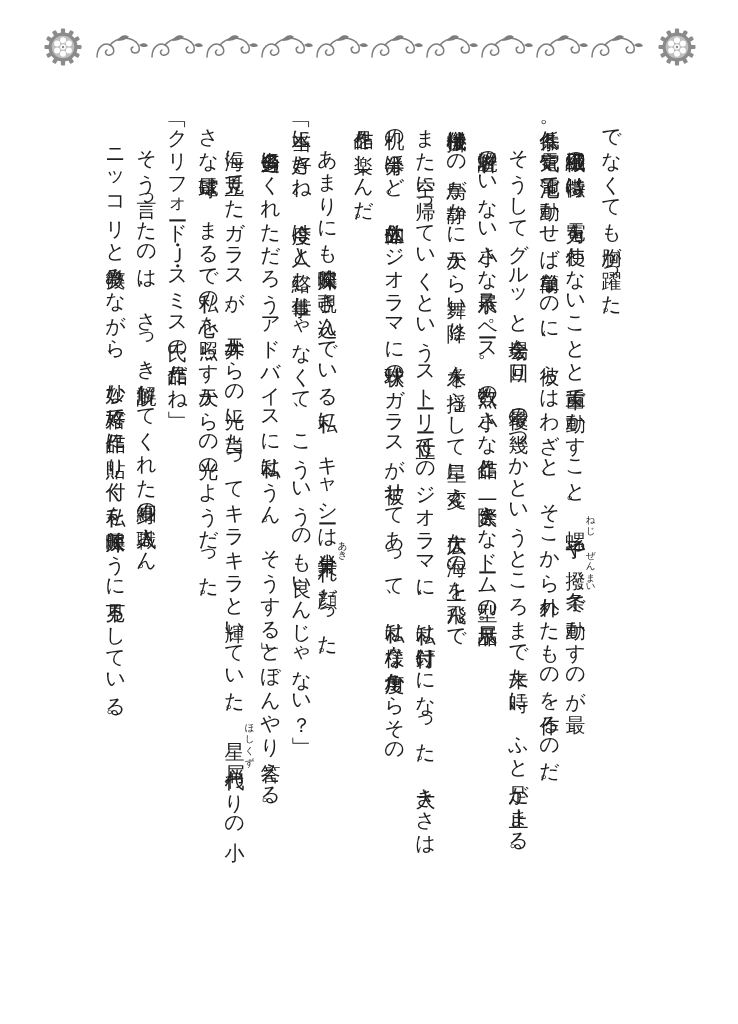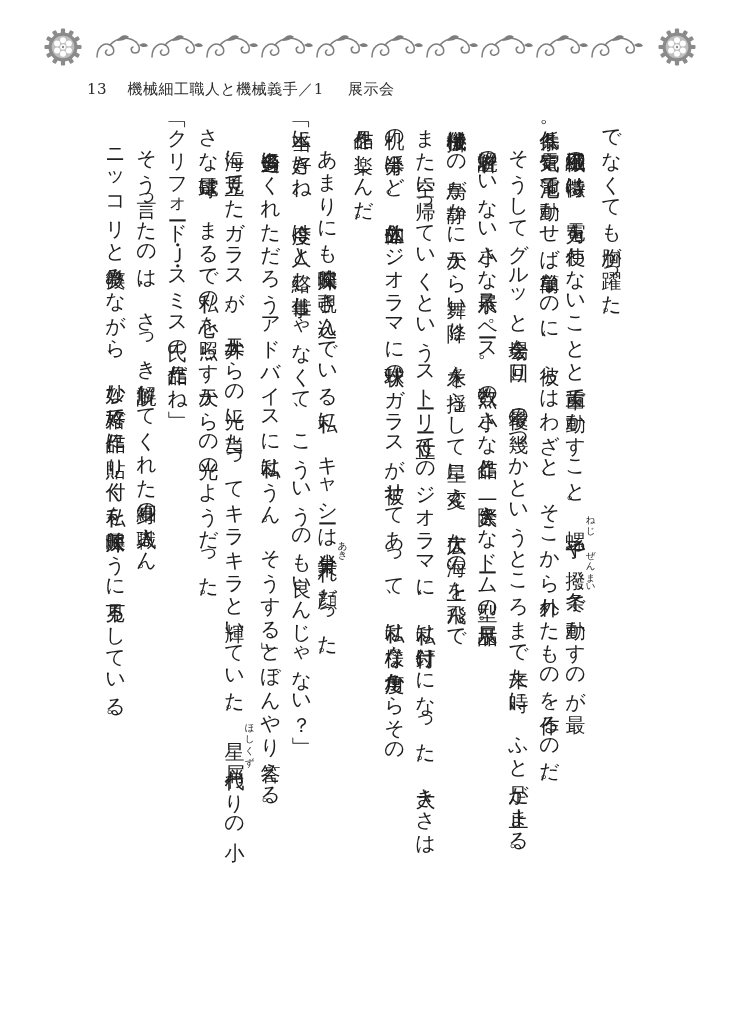--- a/index.html
+++ b/index.html
@@ -116,25 +116,20 @@
       <use href="#flourishDef" x="381" y="9"></use>
       <use href="#flourishDef" x="436" y="9"></use>
       <use href="#flourishDef" x="491" y="9"></use>
       <use href="#flourishDef" x="546" y="9"></use>
     </g>
     <g transform="translate(633,23)">
       <use href="#gearDef"></use>
     </g>
   </svg>
 
-  <div class="header">
-    <span class="pgnum">13</span>
-    <span class="chapter">機械細工職人と機械義手／1</span>
-    <span class="section">展示会</span>
-  </div>
 
   <div class="text-body">
       <div class="col">でなくても胸が躍った。</div>
       <div class="col indent">機械細工の特徴は、電力を使わないことと歯車で動かすこと。<ruby>螺子<rt>ねじ</rt></ruby>や<ruby>撥条<rt>ぜんまい</rt></ruby>で動かすのが最</div>
       <div class="col">低条件。電気や電池で動かせば簡単なのに、彼らはわざと、そこから外れたものを作るのだ。</div>
       <div class="col indent">そうしてグルッと会場を回り、最後の幾つかというところまで来た時に、ふと足が止まる。</div>
       <div class="col indent">解説者のいない小さな展示スペース。数点の小さな作品と、一際大きなドーム型の展示品。</div>
       <div class="col">機械仕掛けの鳥が静かに天から舞い降り、木々を揺らして星に変え、広大な海の上を飛んで</div>
       <div class="col">また空に帰っていくというストーリー仕立てのジオラマに、私は釘付けになった。大きさは</div>
       <div class="col">机の半分ほど。立体的なジオラマに球状のガラスが被せてあって、私は様々な角度からその</div>

